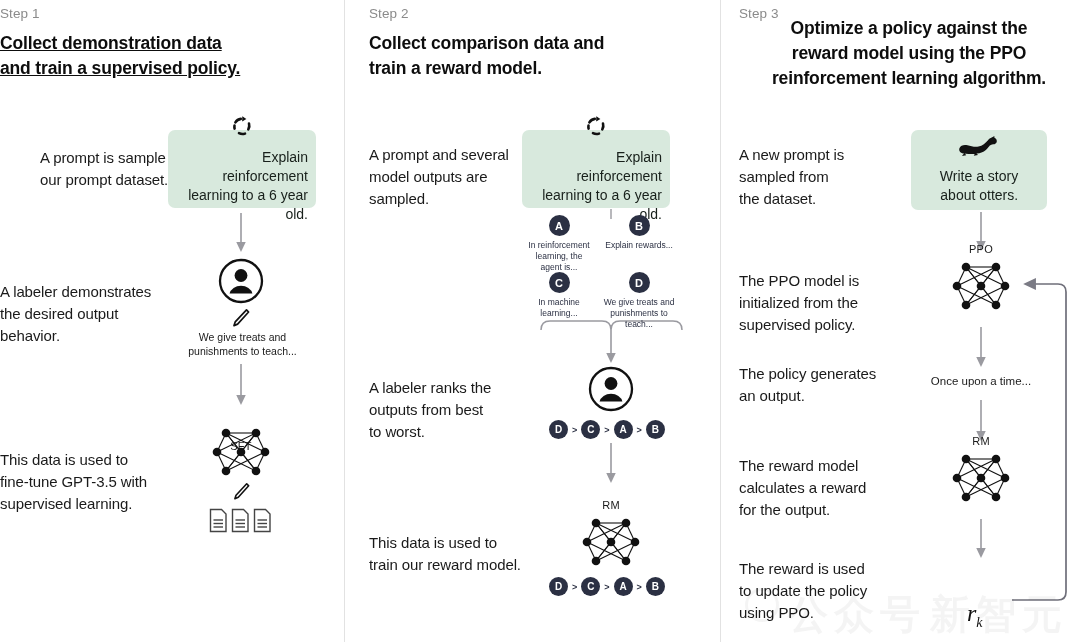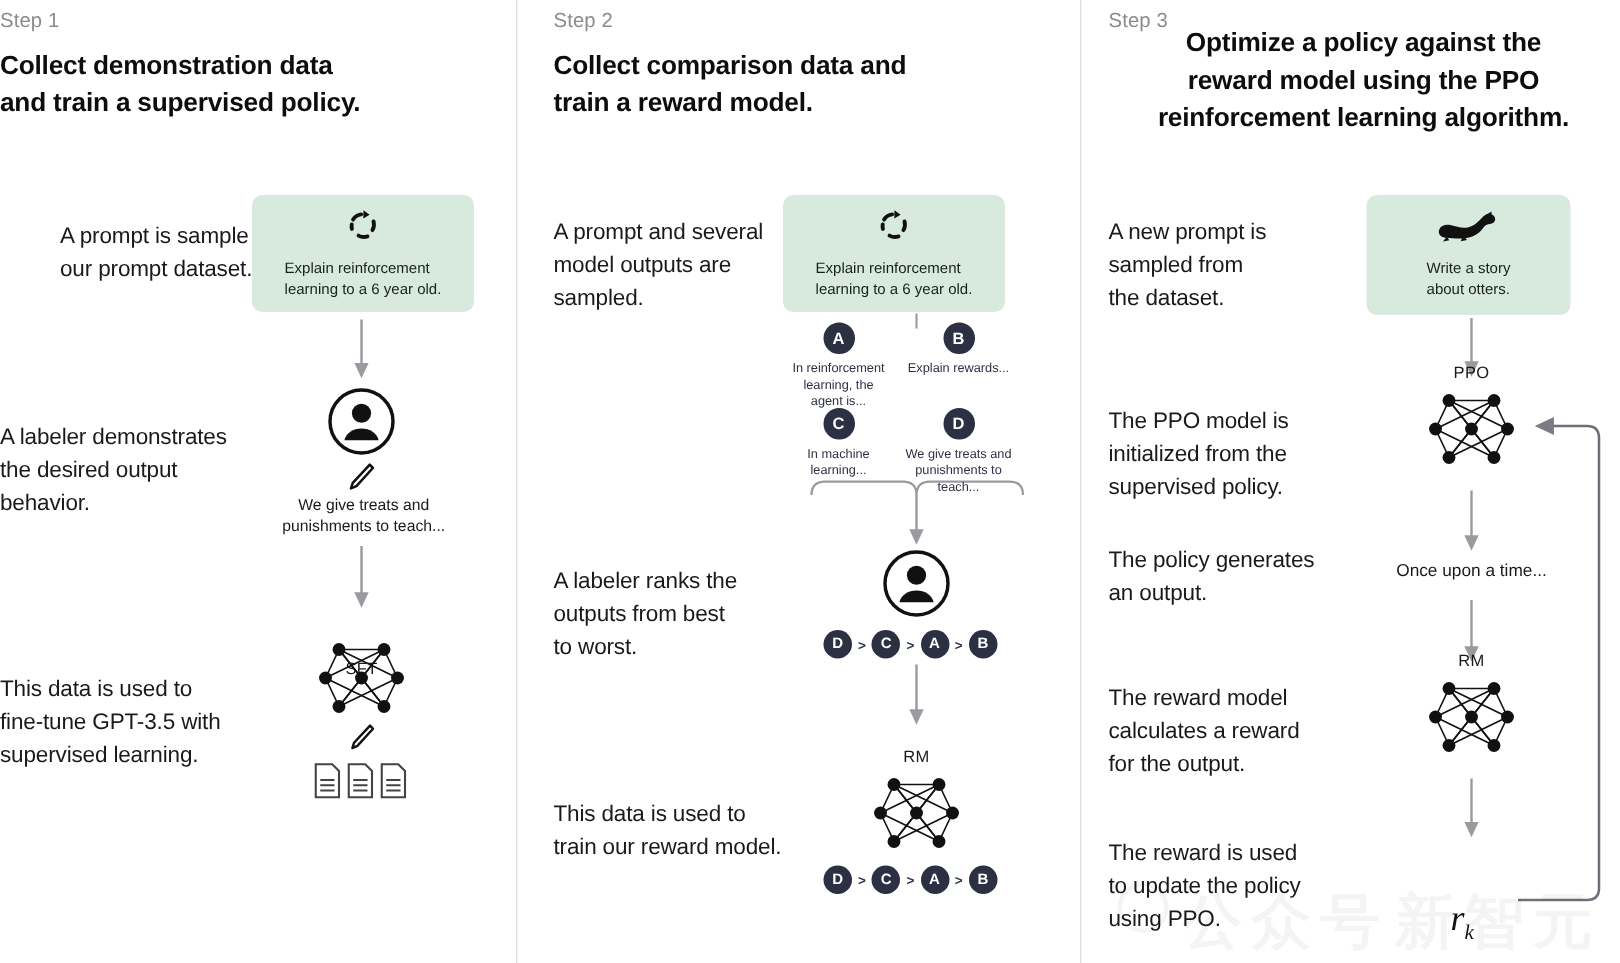--- a/index.html
+++ b/index.html
@@ -52,23 +52,23 @@
     position: absolute;
     background: #d8e9dd;
     border-radius: 7px;
     display: flex;
     flex-direction: column;
     align-items: center;
     justify-content: center;
   }
   .prompt-card .card-icon { margin-bottom: 6px; }
   .prompt-card .card-text {
-    font-size: 10px;
+    font-size: 14px;
     line-height: 1.35;
-    text-align: left;
+    text-align: right;
     color: #18201b;
     padding: 0 8px;
   }
 
   .caption {
     position: absolute;
     font-size: 10.5px;
     line-height: 1.35;
     text-align: center;
     color: #1a1a1a;
@@ -164,21 +164,21 @@
     <line x1="981" y1="212" x2="981" y2="246" stroke="#9a9aa0" stroke-width="1.6" marker-end="url(#ah)"></line>
     <line x1="981" y1="327" x2="981" y2="362" stroke="#9a9aa0" stroke-width="1.6" marker-end="url(#ah)"></line>
     <line x1="981" y1="400" x2="981" y2="436" stroke="#9a9aa0" stroke-width="1.6" marker-end="url(#ah)"></line>
     <line x1="981" y1="519" x2="981" y2="553" stroke="#9a9aa0" stroke-width="1.6" marker-end="url(#ah)"></line>
 
     <path d="M1012,600 L1058,600 q8,0 8,-8 L1066,292 q0,-8 -8,-8 L1030,284" fill="none" stroke="#6f6f7a" stroke-width="1.7" marker-end="url(#ah2)"></path>
   </svg>
 
   <div class="column col1">
     <div class="step-label" style="left:0px; top:6px;">Step 1</div>
-    <div class="step-title" style="left:0px; top:31px; width:320px;">
+    <div class="step-title" style="left:0px; top:31px; width:320px;text-decoration:underline;">
       <div>Collect demonstration data</div>
       <div>and train a supervised policy.</div>
     </div>
 
     <div class="body-text" style="left:0px; top:147px; width:180px; white-space:pre-line;margin-left:40px;">A prompt is sample from
 our prompt dataset.</div>
 
     <div class="prompt-card" style="left:168px; top:130px; width:148px; height:78px;">
       <span class="card-icon">
         <svg width="24" height="24" viewBox="0 0 24 24">

